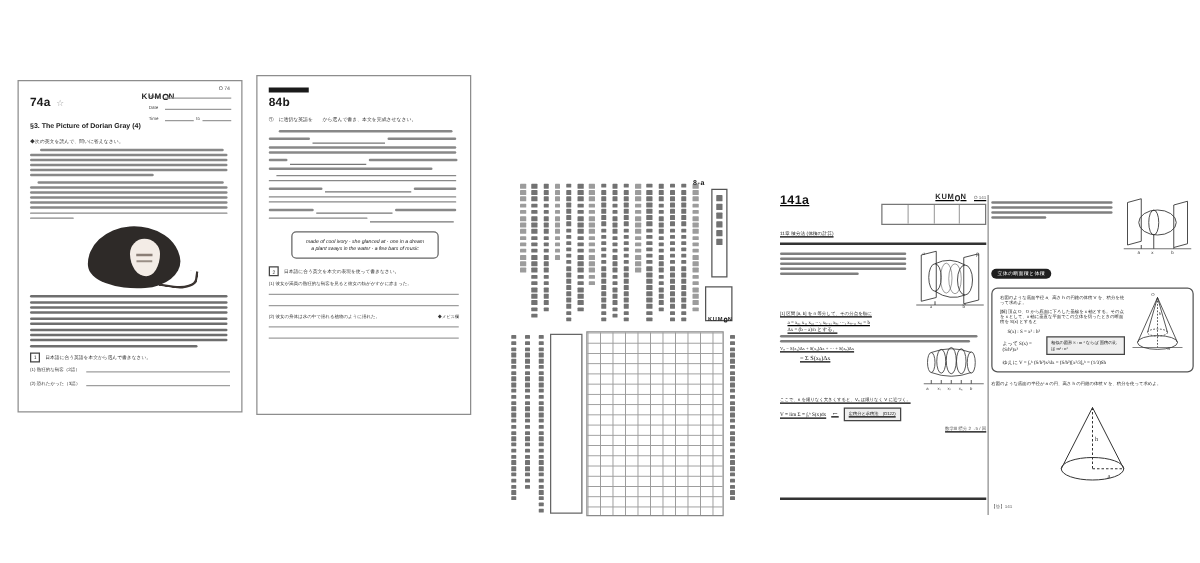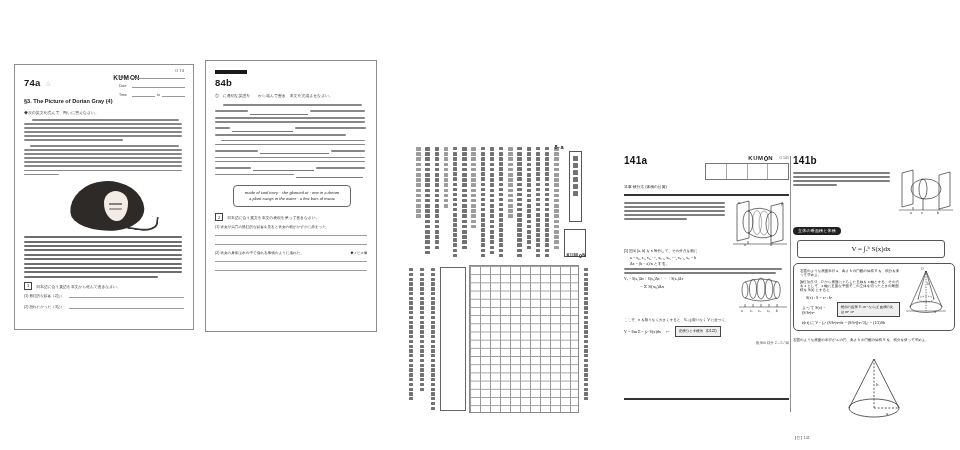--- a/index.html
+++ b/index.html
@@ -121,21 +121,21 @@
       linear-gradient(to right, #9b9b9b 1px, transparent 1px),
       linear-gradient(to bottom, #9b9b9b 1px, transparent 1px);
     background-size:10px 8.2px;
     border:1px solid #8a8a8a;
   }
   .gcolumn { width:8px; display:flex; flex-direction:column; gap:1.4px; padding-top:3px; align-items:center; }
   .gcolumn .vch { width:4.2px; height:3.4px; }
   .gbox { border:.8px solid #666; width:26px; height:144px; margin-top:2px; }
 
   
-  #sheet-141a { left:624px; top:155px; width:165px; height:245px; }
+  #sheet-141a { left:624px; top:155px; width:165px; height:245px;text-decoration:underline; }
   #sheet-141b { left:793px; top:155px; width:162px; height:260px; }
   .mcode { font-size:10px; font-weight:bold; color:#111; letter-spacing:.3px; }
   .m-nd { border:.8px solid #777; width:84px; height:17px; display:flex; }
   .m-nd .c { flex:1; border-right:.6px solid #aaa; }
   .m-nd .c:last-child { border-right:0; }
   .m-head-row { display:flex; align-items:flex-start; justify-content:space-between; }
   .hr-dark { height:1.6px; background:#333; margin:5px 0 4px; }
   .mtext .tline { height:1.6px; background:#4d4d4d; }
   .formula-box {
     border:.9px solid #555; border-radius:3px; padding:4px 6px;
@@ -913,21 +913,20 @@
       <span style="font-size:6px; color:#222;">←</span>
       <span class="tag-box">定積分と求積法　(D122)</span>
     </div>
 
     <div class="footnote" style="text-align:right; margin-top:4px;">数学Ⅲ 積分 2→5 / 回</div>
 
     <div style="position:absolute; left:0; bottom:0; width:100%; height:1.6px; background:#333;"></div>
   </div>
 
   <div class="sheet" id="sheet-141b">
-    <div class="mcode">141b</div>
 
     <div style="display:flex; gap:5px; margin-top:4px;">
       <div style="flex:1;" class="mtext">
         <div class="tline" style="width:98%"></div>
         <div class="tline" style="width:98%"></div>
         <div class="tline" style="width:98%"></div>
         <div class="tline" style="width:44%"></div>
       </div>
       <div class="diag">
         <svg width="58" height="44" viewBox="0 0 58 44">
@@ -944,21 +943,20 @@
           <text x="13" y="44" font-size="3.6" fill="#333">a</text>
           <text x="24" y="44" font-size="3.6" fill="#333">x</text>
           <text x="40" y="44" font-size="3.6" fill="#333">b</text>
         </svg>
       </div>
     </div>
 
     <div style="margin-top:4px;">
       <span class="pill">立体の断面積と体積</span>
     </div>
-    <div class="formula-box">V = ∫ₐᵇ S(x)dx</div>
 
     <div class="boxed-problem">
       <div style="display:flex; gap:4px;">
         <div style="flex:1;">
           <div style="font-size:3.5px; color:#222;">右図のような底面半径 a、高さ h の円錐の体積 V を、積分を使って求めよ。</div>
           <div style="font-size:3.5px; color:#222; margin-top:3px;">
             <span>[解]</span>
             <span>頂点 O、O から底面に下ろした垂線を x 軸とする。その点を x として、x 軸に垂直な平面でこの立体を切ったときの断面積を S(x) とすると</span>
           </div>
           <div style="font-size:4px; font-family:'Liberation Serif', serif; color:#111; margin:3px 0 0 6px;">S(x) : S = x² : h²</div>

